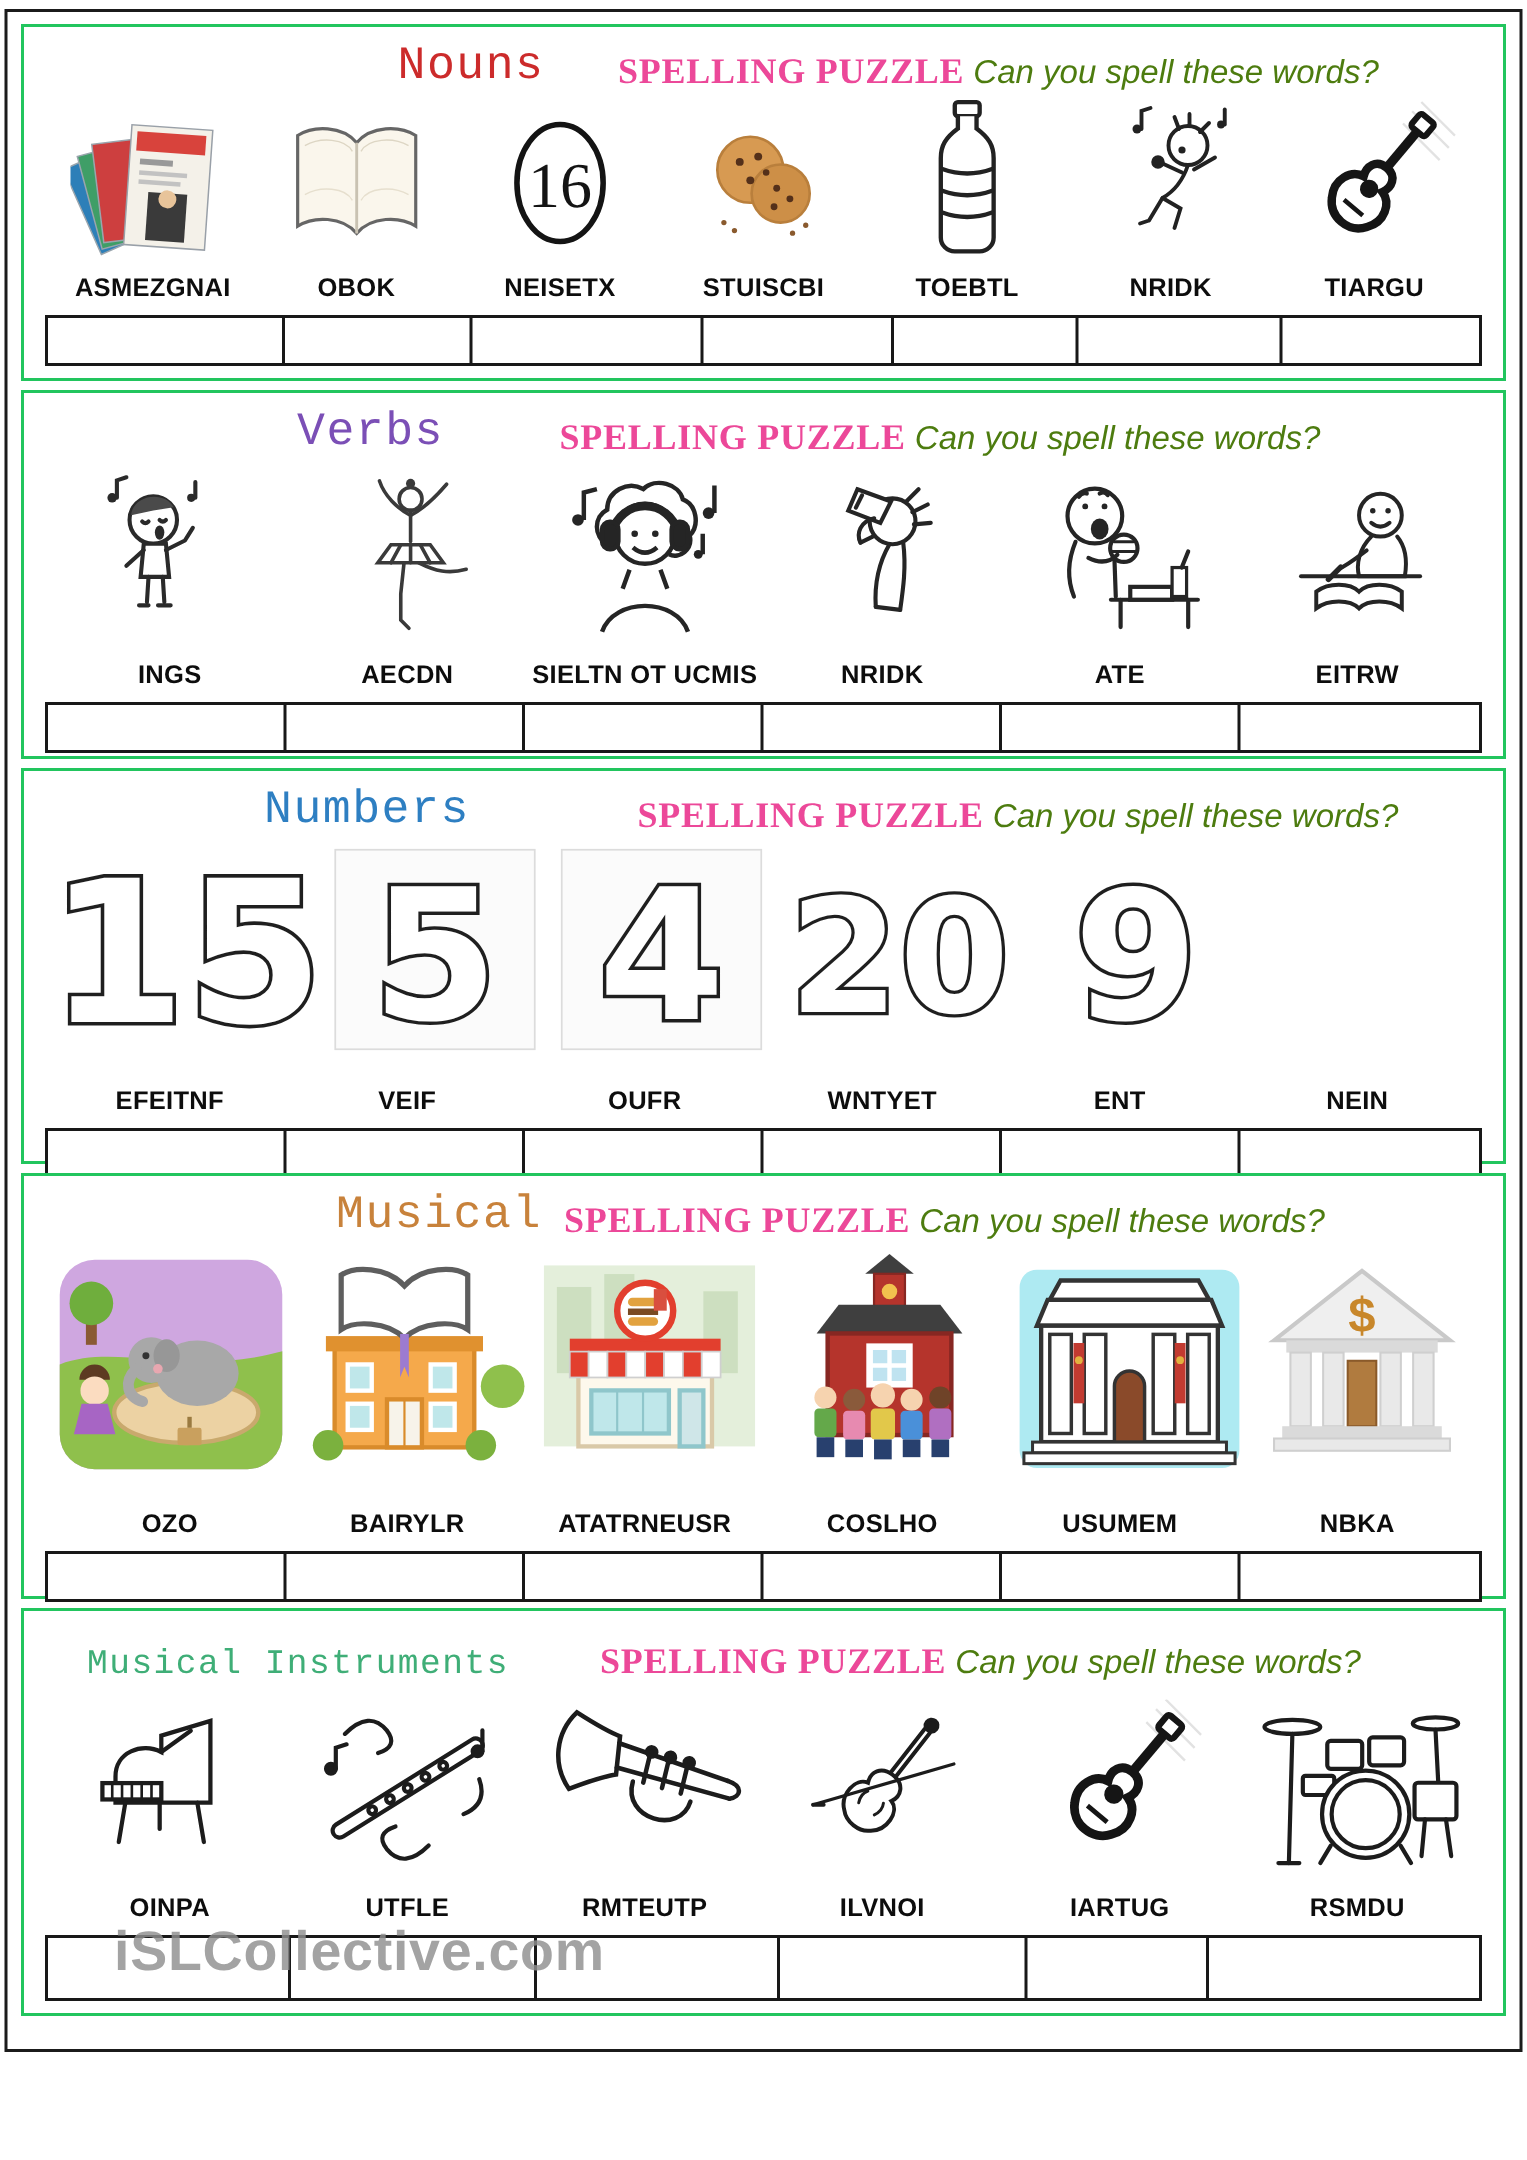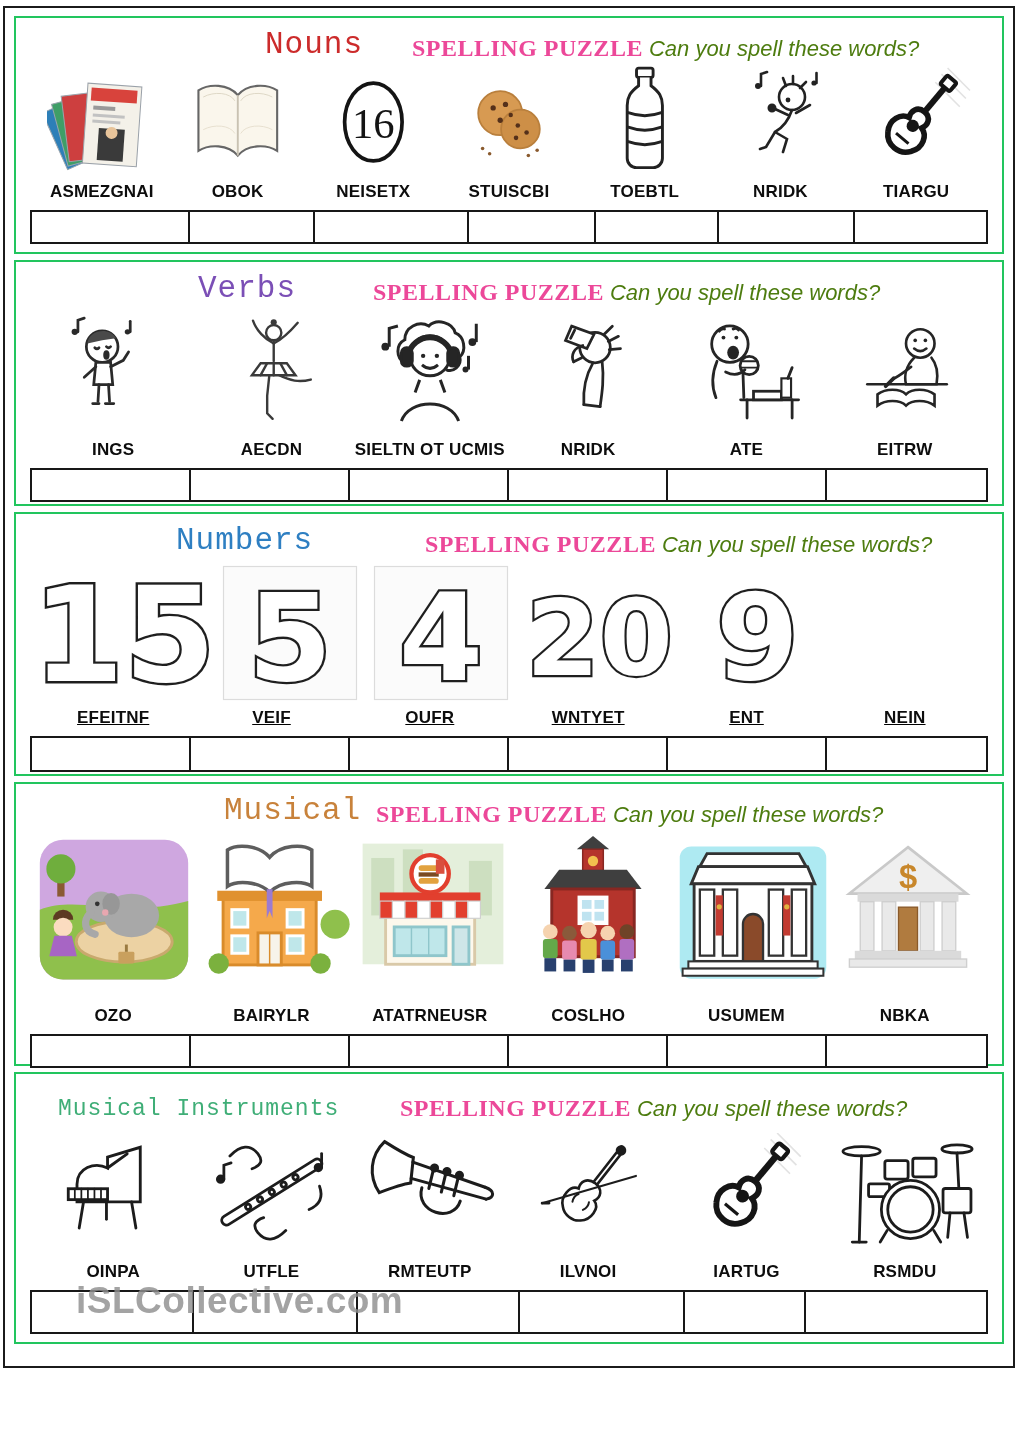--- a/index.html
+++ b/index.html
@@ -313,21 +313,21 @@
         <svg class="num-svg" viewBox="0 0 150 120" style="height:132px;">
           <text x="75" y="98" font-size="96" text-anchor="middle">20</text>
         </svg>
       </div>
       <div class="item">
         <svg class="num-svg" viewBox="0 0 110 120" style="height:138px;">
           <text x="55" y="100" font-size="104" text-anchor="middle">9</text>
         </svg>
       </div>
     </div>
-    <div class="words cols6" style="margin-top:2px;text-decoration:underline;">
+    <div class="words cols6" style="margin-top:18px;">
       <div class="scramble">EFEITNF</div>
       <div class="scramble">VEIF</div>
       <div class="scramble">OUFR</div>
       <div class="scramble">WNTYET</div>
       <div class="scramble">ENT</div>
       <div class="scramble">NEIN</div>
     </div>
     <div class="boxes" style="height:36px;">
       <div class="cell" style="width:16.666%"></div>
       <div class="cell" style="width:16.666%"></div>

